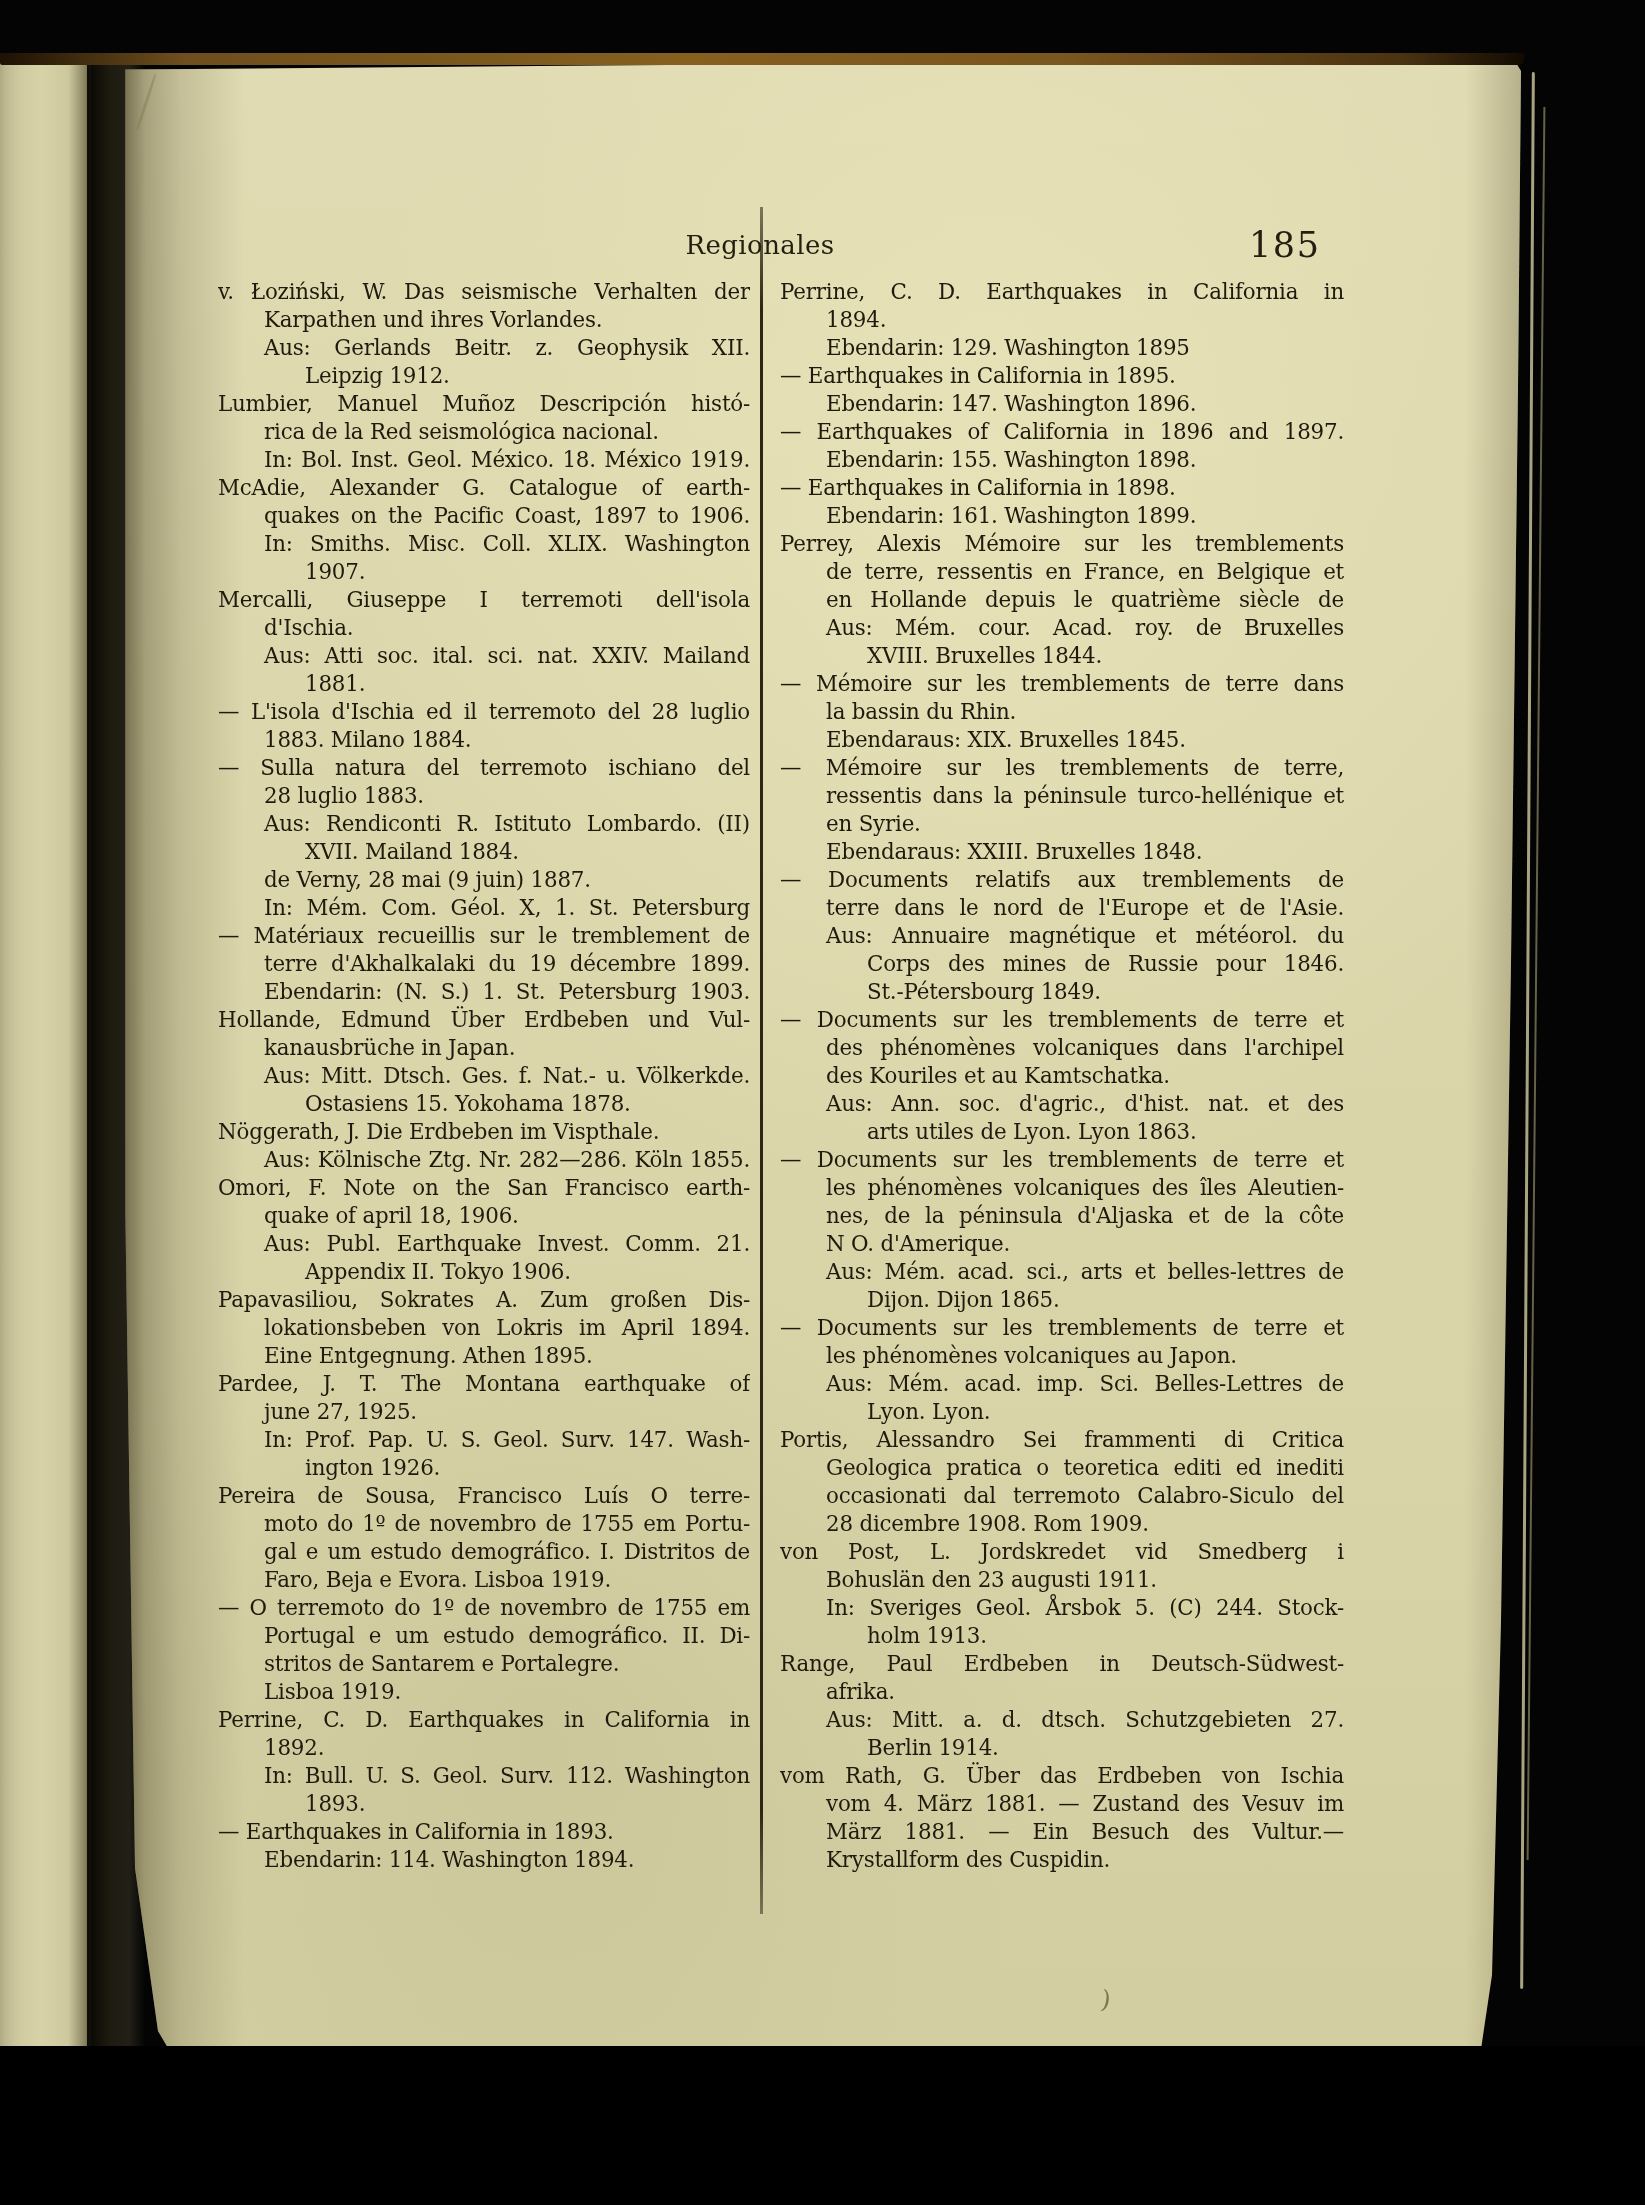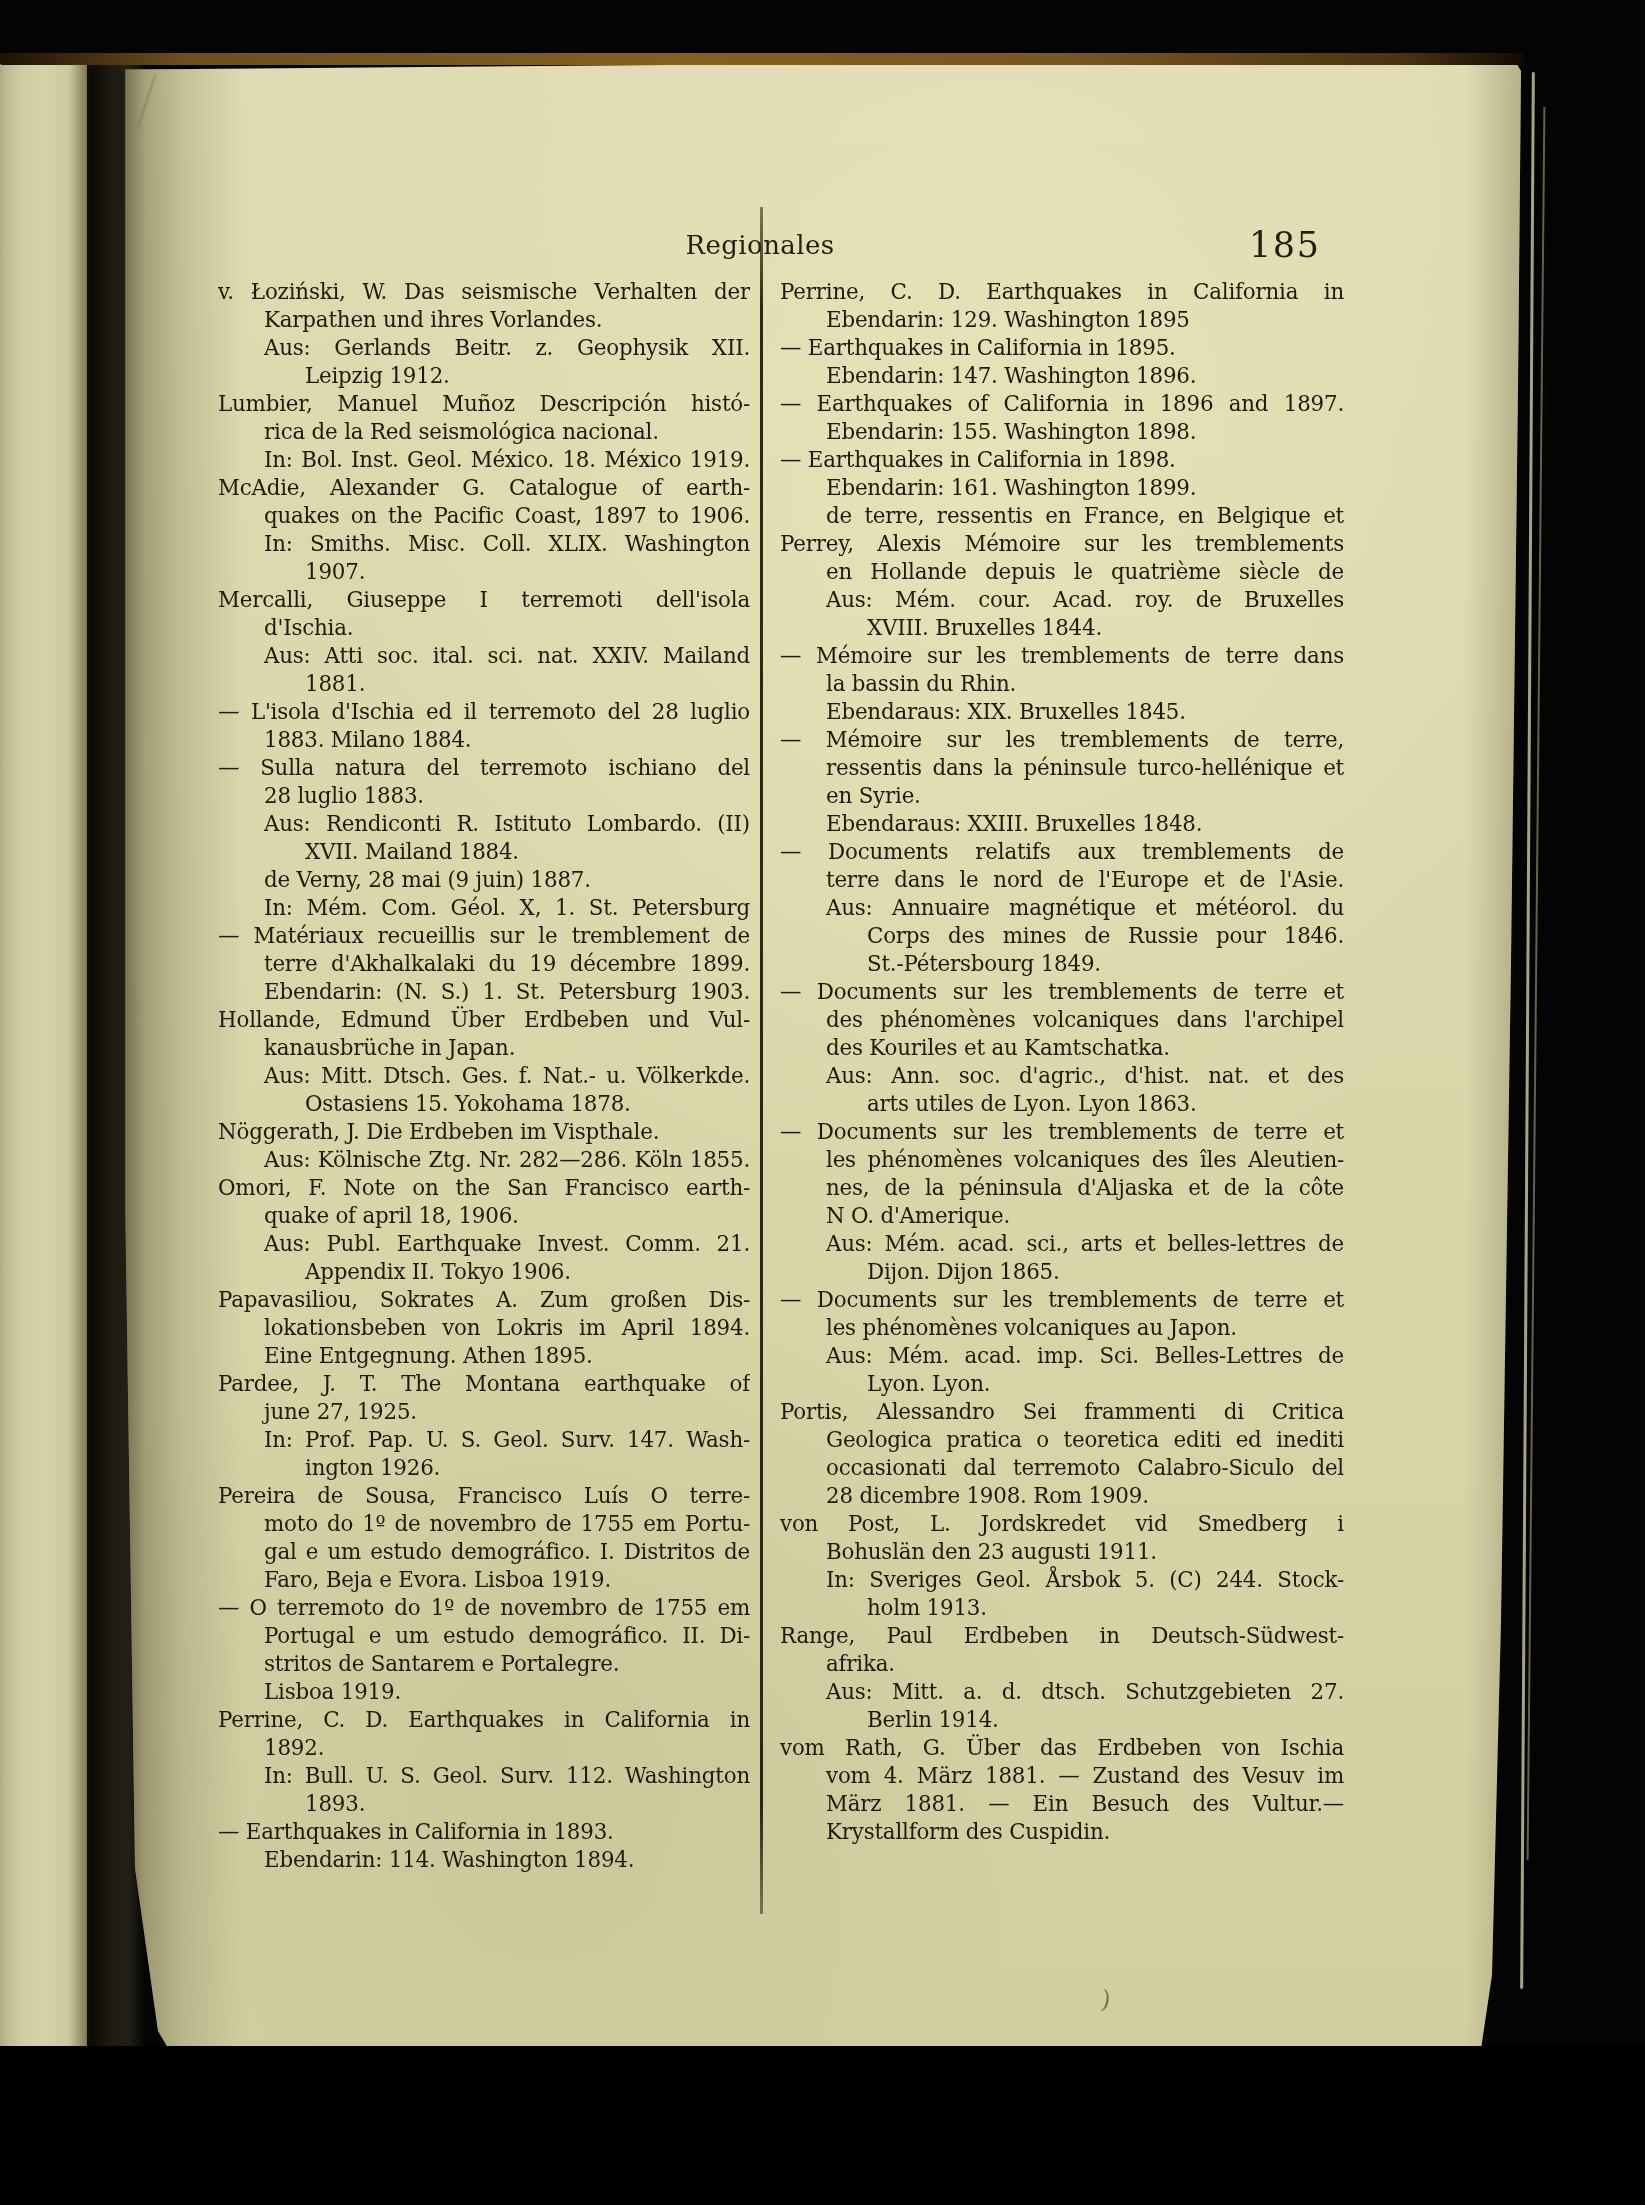--- a/index.html
+++ b/index.html
@@ -189,37 +189,38 @@
         <div class="line ind2">1893.</div>
       </div>
       <div class="entry">
         <div class="line ind0">— Earthquakes in California in 1893.</div>
         <div class="line ind1">Ebendarin: 114. Washington 1894.</div>
       </div>
     </div>
   <div class="column col-right" id="col-right">
       <div class="entry">
         <div class="line ind0 just"><span class="author">Perrine, C. D.</span> Earthquakes in California in</div>
+        <div class="line ind1">1894.</div>
         <div class="line ind1">Ebendarin: 129. Washington 1895</div>
       </div>
       <div class="entry">
         <div class="line ind0">— Earthquakes in California in 1895.</div>
         <div class="line ind1">Ebendarin: 147. Washington 1896.</div>
       </div>
       <div class="entry">
         <div class="line ind0 just">— Earthquakes of California in 1896 and 1897.</div>
         <div class="line ind1">Ebendarin: 155. Washington 1898.</div>
       </div>
       <div class="entry">
         <div class="line ind0">— Earthquakes in California in 1898.</div>
         <div class="line ind1">Ebendarin: 161. Washington 1899.</div>
       </div>
       <div class="entry">
+        <div class="line ind0 just"><span class="author">Perrey, Alexis</span> Mémoire sur les tremblements</div>
         <div class="line ind1 just">de terre, ressentis en France, en Belgique et</div>
-        <div class="line ind0 just"><span class="author">Perrey, Alexis</span> Mémoire sur les tremblements</div>
         <div class="line ind1 just">en Hollande depuis le quatrième siècle de</div>
         <div class="line ind1 just">Aus: Mém. cour. Acad. roy. de Bruxelles</div>
         <div class="line ind2">XVIII. Bruxelles 1844.</div>
       </div>
       <div class="entry">
         <div class="line ind0 just">— Mémoire sur les tremblements de terre dans</div>
         <div class="line ind1">la bassin du Rhin.</div>
         <div class="line ind1">Ebendaraus: XIX. Bruxelles 1845.</div>
       </div>
       <div class="entry">

